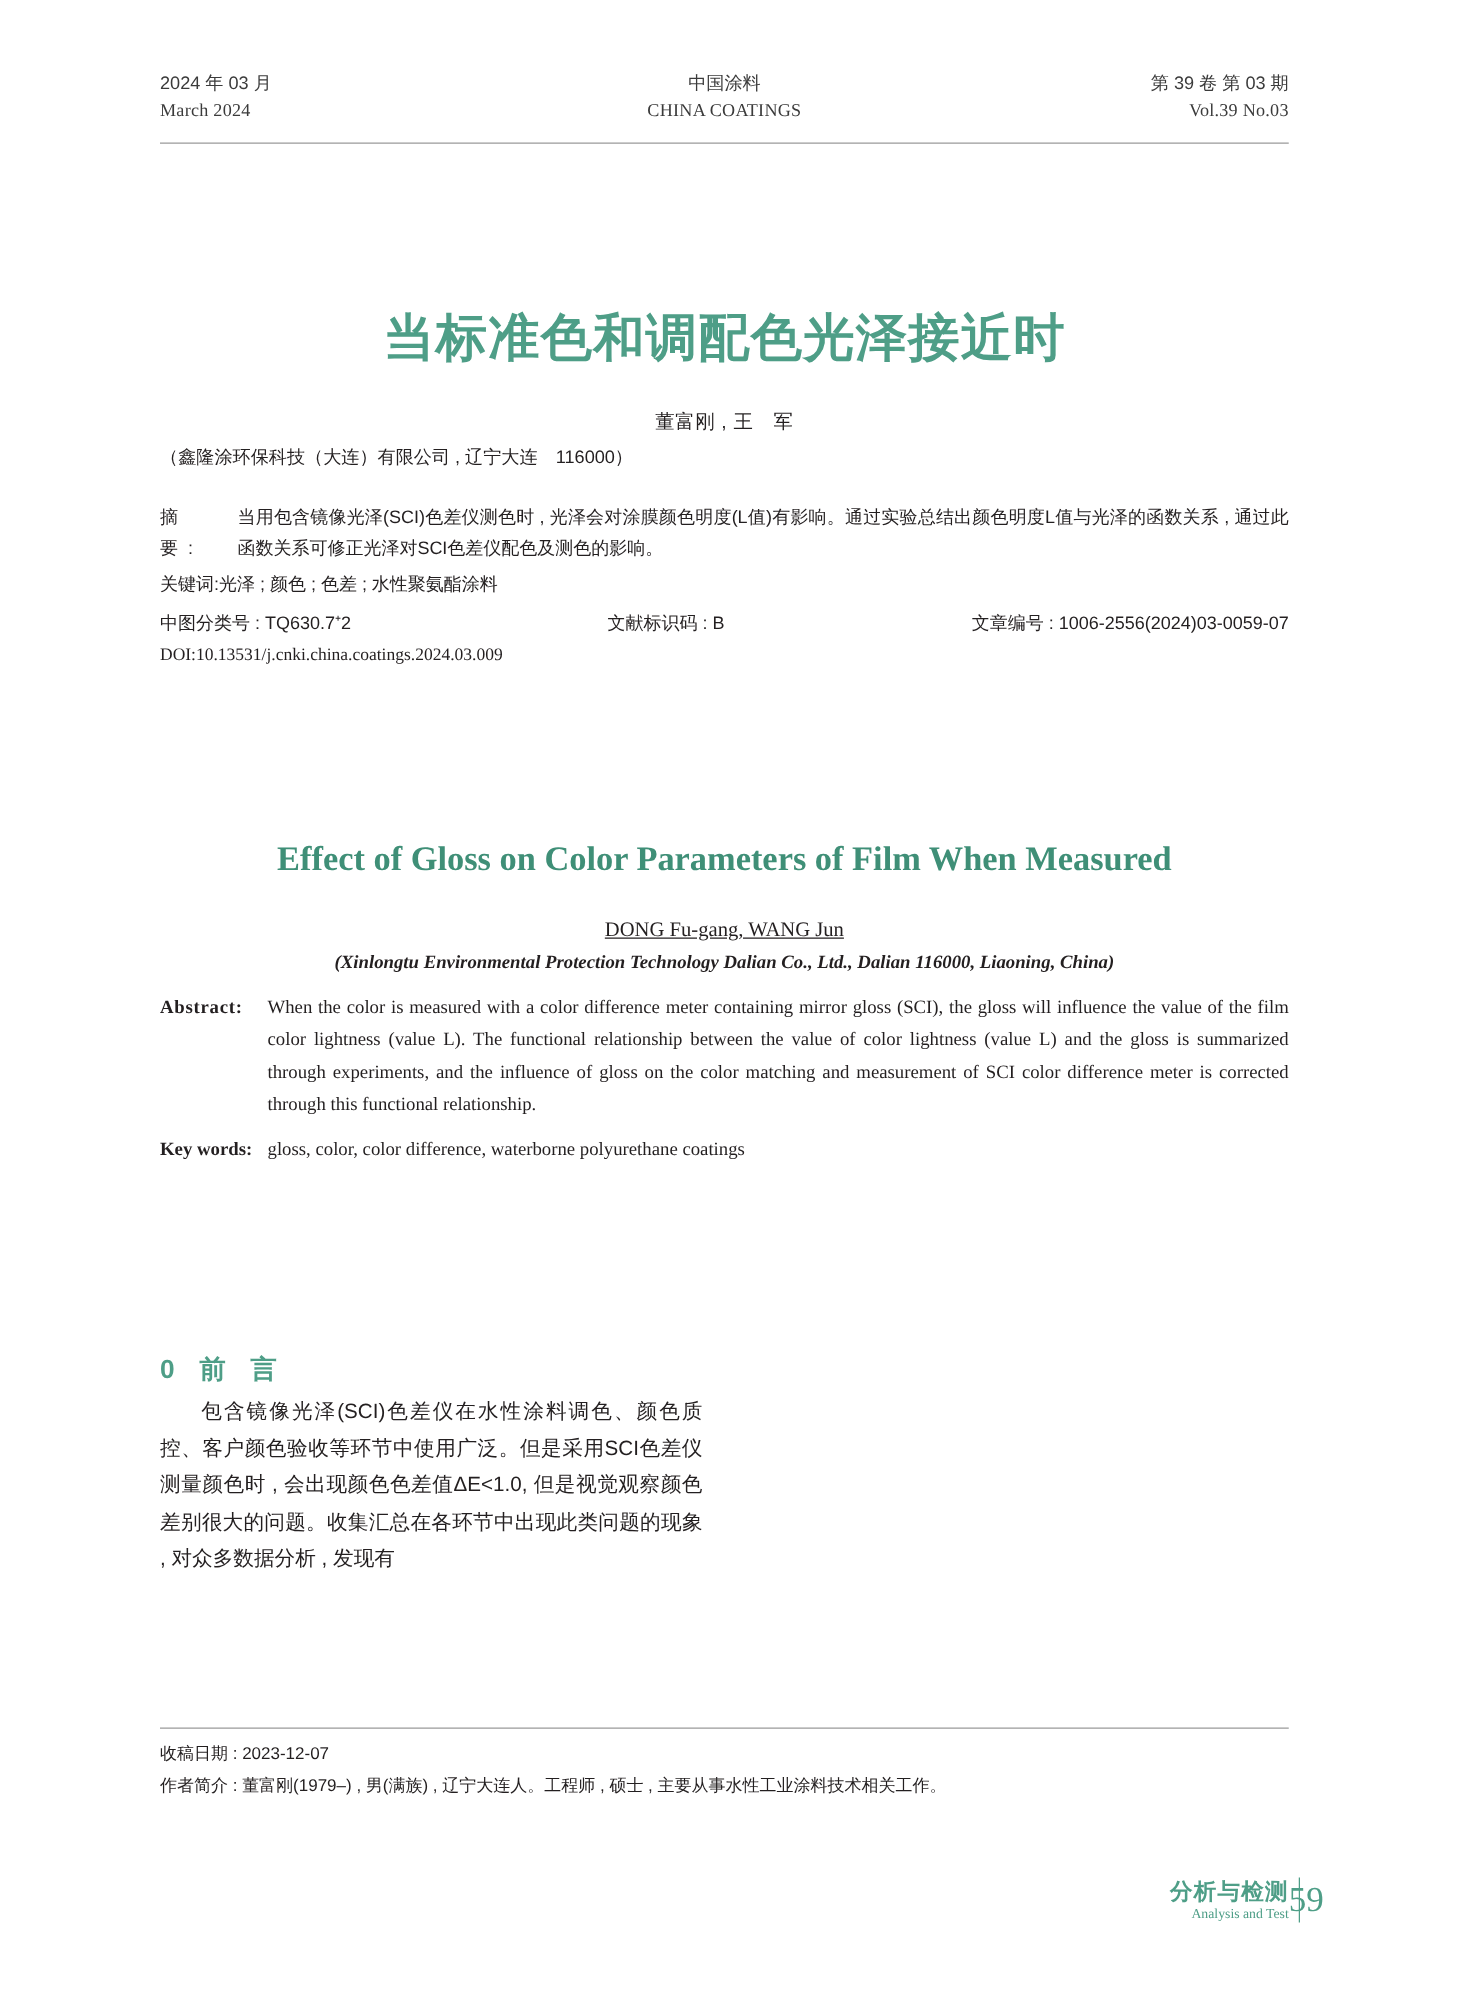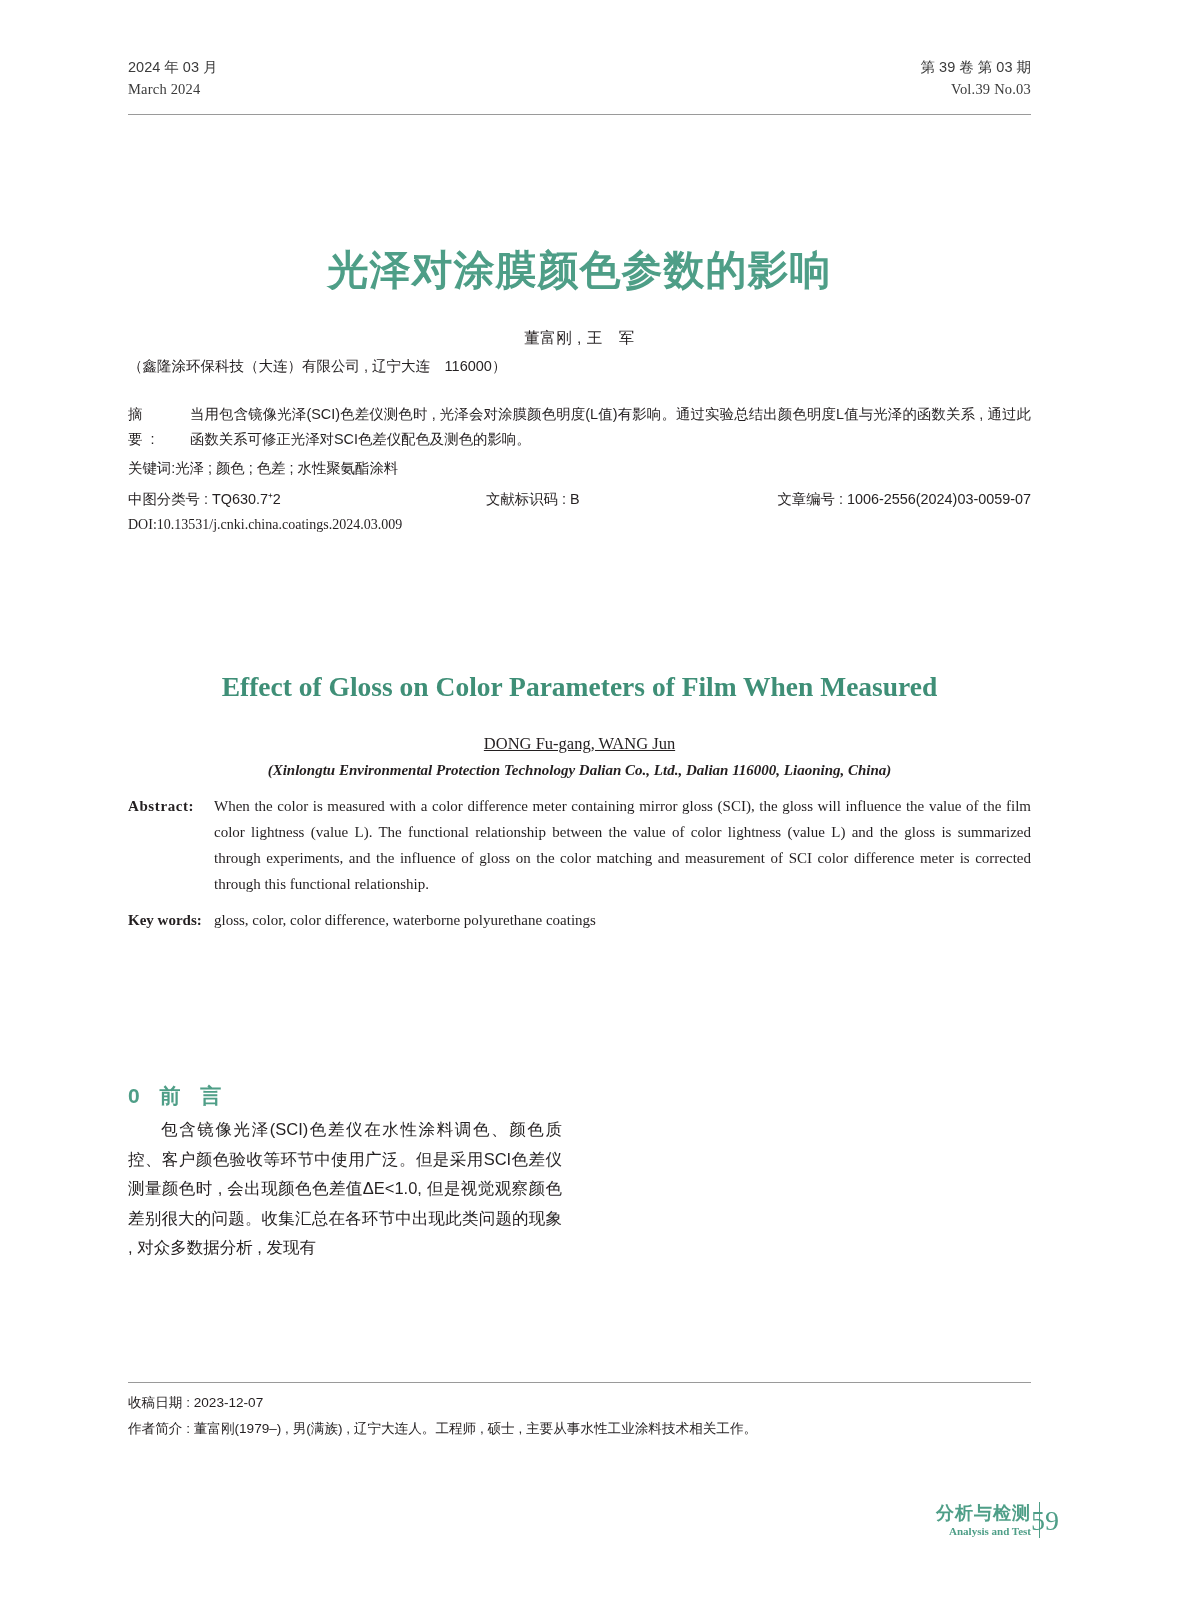--- a/index.html
+++ b/index.html
@@ -234,21 +234,21 @@
   .footer .cn {
     color: #4e9e87;
     font-size: 18px;
     font-weight: bold;
     line-height: 22px;
     letter-spacing: 1px;
   }
   .footer .en {
     color: #4e9e87;
     font-family: "Liberation Serif", serif;
-    font-weight: bold;
+    font-weight: normal;
     font-size: 11px;
     line-height: 14px;
   }
   .pagenum {
     position: absolute;
     right: 128px;
     bottom: 62px;
     font-family: "Liberation Serif", serif;
     font-size: 28px;
     color: #4e9e87;
@@ -267,28 +267,32 @@
 <body>
 
 <div class="page">
   <div class="content">
 
     <div class="runhead">
       <div class="left">
         <div>2024 年 03 月</div>
         <div class="en">March 2024</div>
       </div>
+      <div class="center">
+        <div>中国涂料</div>
+        <div class="en">CHINA COATINGS</div>
+      </div>
       <div class="right">
         <div>第 39 卷  第 03 期</div>
         <div class="en">Vol.39  No.03</div>
       </div>
     </div>
 
     <div class="cn-title">
-      <span class="ln2">光泽对涂膜颜色参数的影响</span>
+      <span class="ln2">当标准色和调配色光泽接近时</span>
     </div>
     <div class="cn-authors">董富刚 , 王　军</div>
     <div class="cn-affil">（鑫隆涂环保科技（大连）有限公司 , 辽宁大连　116000）</div>
 
     <div class="cn-abs">
       <div class="row">
         <div class="lbl">摘 要:</div>
         <div class="body">当用包含镜像光泽(SCI)色差仪测色时 , 光泽会对涂膜颜色明度(L值)有影响。通过实验总结出颜色明度L值与光泽的函数关系 , 通过此函数关系可修正光泽对SCI色差仪配色及测色的影响。</div>
       </div>
     </div>

